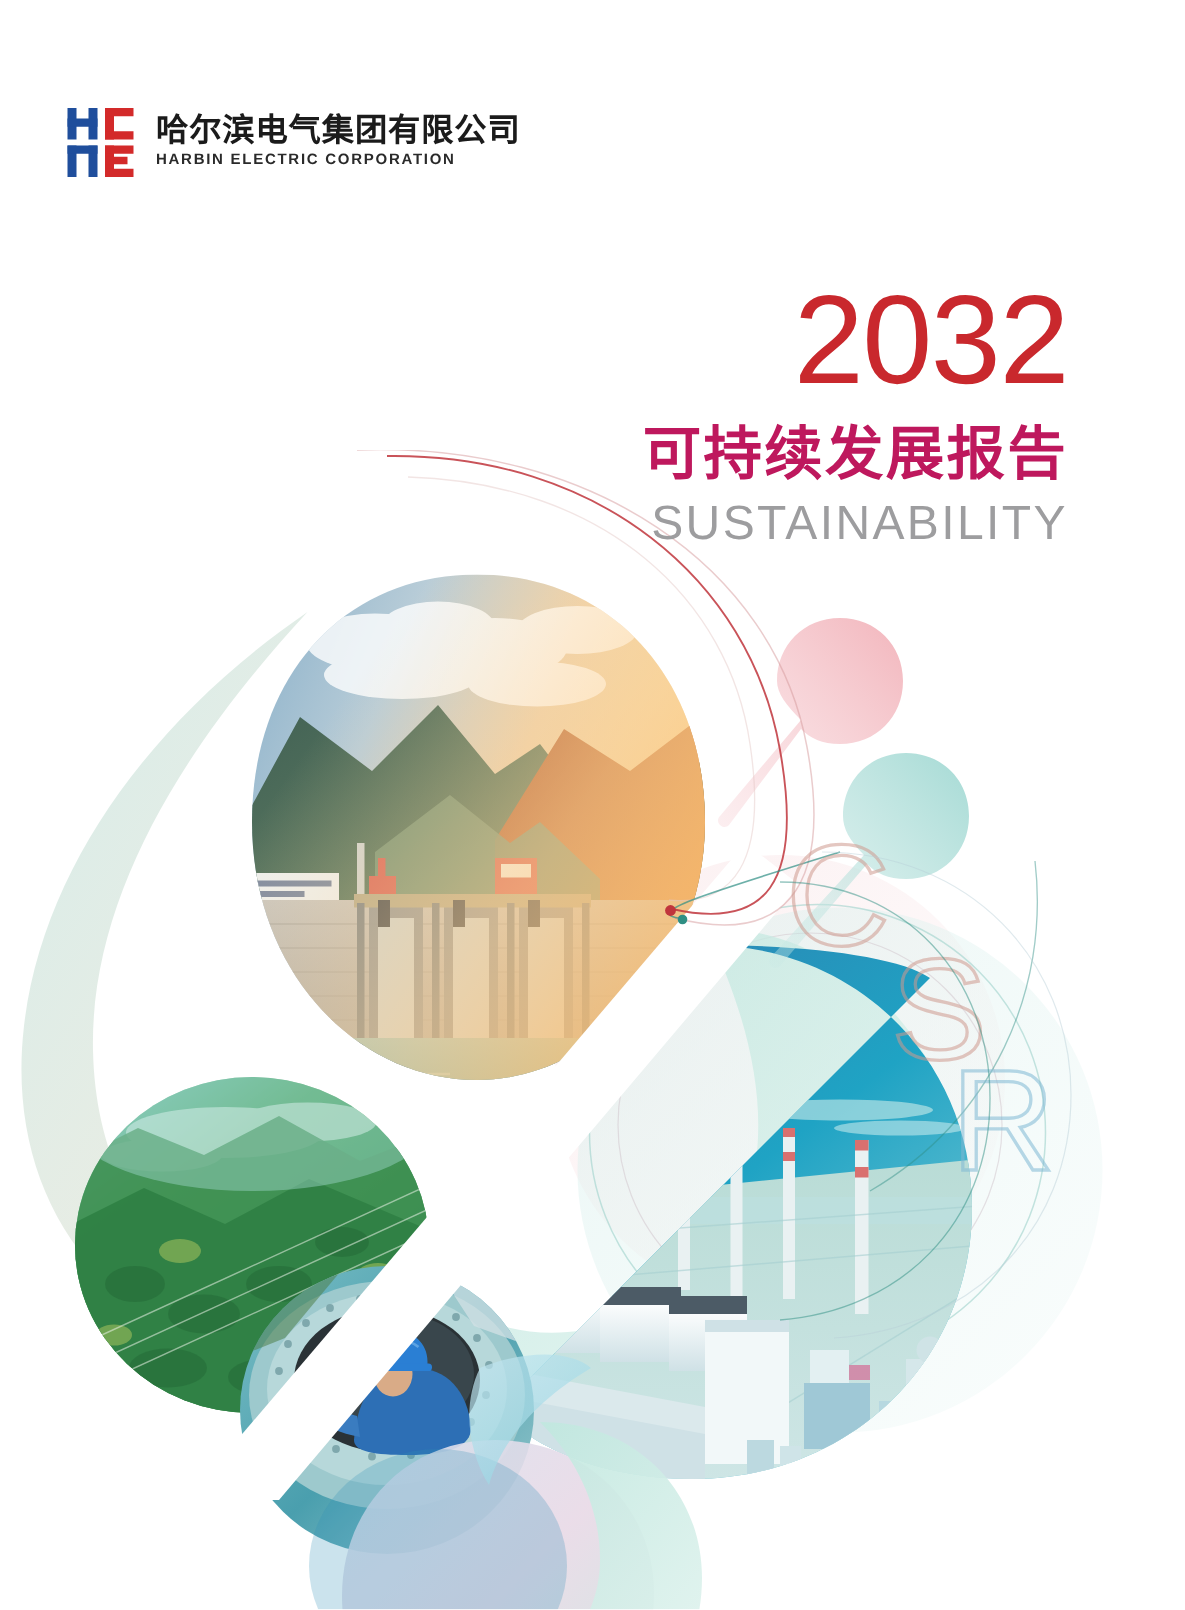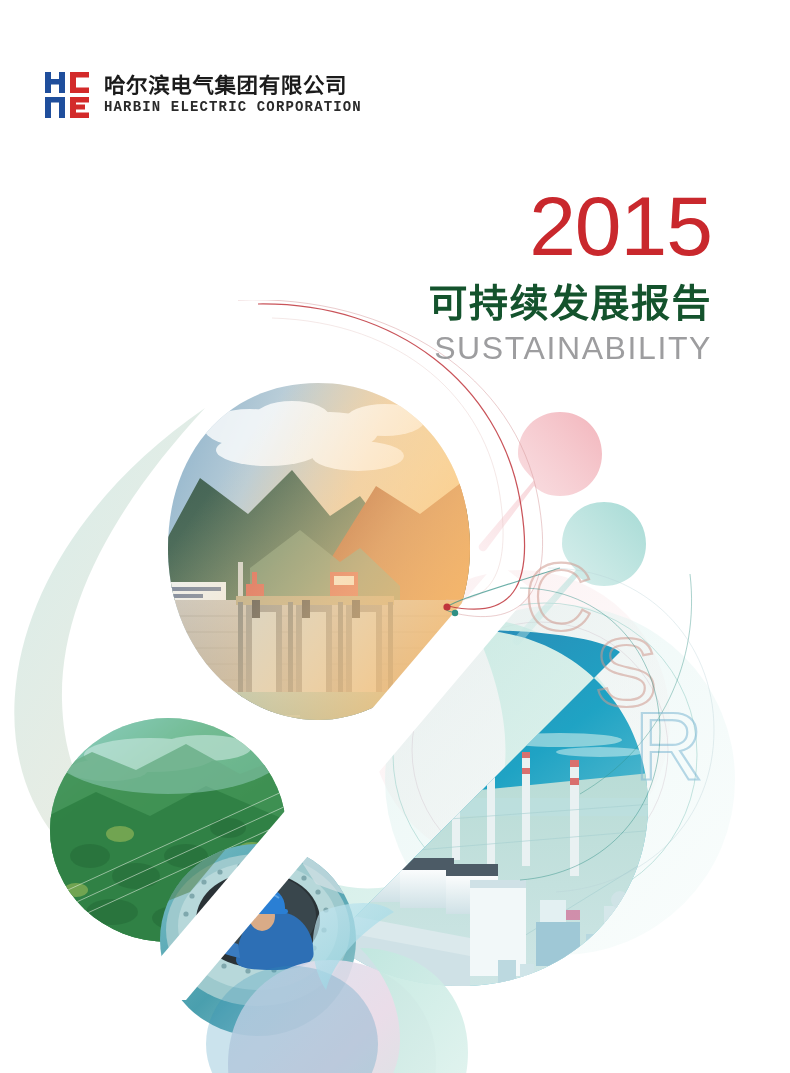--- a/index.html
+++ b/index.html
@@ -14,33 +14,33 @@
   
   .logo-block{position:absolute;left:44px;top:70px;display:flex;align-items:center;gap:13px;}
   .logo-mark{width:47px;height:50px;position:relative;flex:0 0 auto;}
   .logo-text{display:flex;flex-direction:column;justify-content:center;gap:2px;}
   .logo-cn{
     font-size:21.5px;line-height:1.06;color:#1b1b1b;font-weight:700;
     letter-spacing:0.6px;white-space:nowrap;
     font-family:"DejaVu Sans","Liberation Sans",sans-serif;
   }
   .logo-en{
-    font-size:14px;line-height:1.05;color:#2a2a2a;font-weight:700;
+    font-size:10px;line-height:1.05;color:#2a2a2a;font-weight:700;
     letter-spacing:1.15px;white-space:nowrap;
-    font-family:Liberation Mono, monospace;
+    font-family:Liberation Sans, sans-serif;
   }
 
   
   .title-block{position:absolute;right:78px;top:186px;text-align:right;z-index:40;}
   .t-year{
     font-size:84px;line-height:0.96;font-weight:400;color:#c9282d;
     letter-spacing:-1px;font-family:"Liberation Sans","DejaVu Sans",sans-serif;
   }
   .t-cn{
-    margin-top:16px;font-size:39px;line-height:1.08;font-weight:700;color:#14532d;
+    margin-top:16px;font-size:39px;line-height:1.08;font-weight:700;color:#be185d;
     letter-spacing:1.5px;font-family:"DejaVu Sans","Liberation Sans",sans-serif;
   }
   .t-en1{
     margin-top:6px;font-size:32px;line-height:1.1;font-weight:300;color:#9d9d9f;
     letter-spacing:1.6px;font-family:"Liberation Sans","DejaVu Sans",sans-serif;
   }
   .t-en2{
     margin-top:2px;font-size:33.5px;line-height:1.1;font-weight:300;color:#9d9d9f;
     letter-spacing:1.6px;font-family:"Liberation Sans","DejaVu Sans",sans-serif;
   }
@@ -88,21 +88,21 @@
         </g>
       </svg>
     </div>
     <div class="logo-text">
       <div class="logo-cn">哈尔滨电气集团有限公司</div>
       <div class="logo-en">HARBIN ELECTRIC CORPORATION</div>
     </div>
   </div>
 
   <div class="title-block">
-    <div class="t-year">2015</div>
+    <div class="t-year">2032</div>
     <div class="t-cn">可持续发展报告</div>
     <div class="t-en1">SUSTAINABILITY</div>
   </div>
 
   <div class="artwork">
     <svg viewBox="0 0 790 773" aria-hidden="true">
       <defs>
 
         <clipPath id="clipDam">
           <path d="M318,83 C410,83 470,155 470,248 C470,345 396,420 318,420

